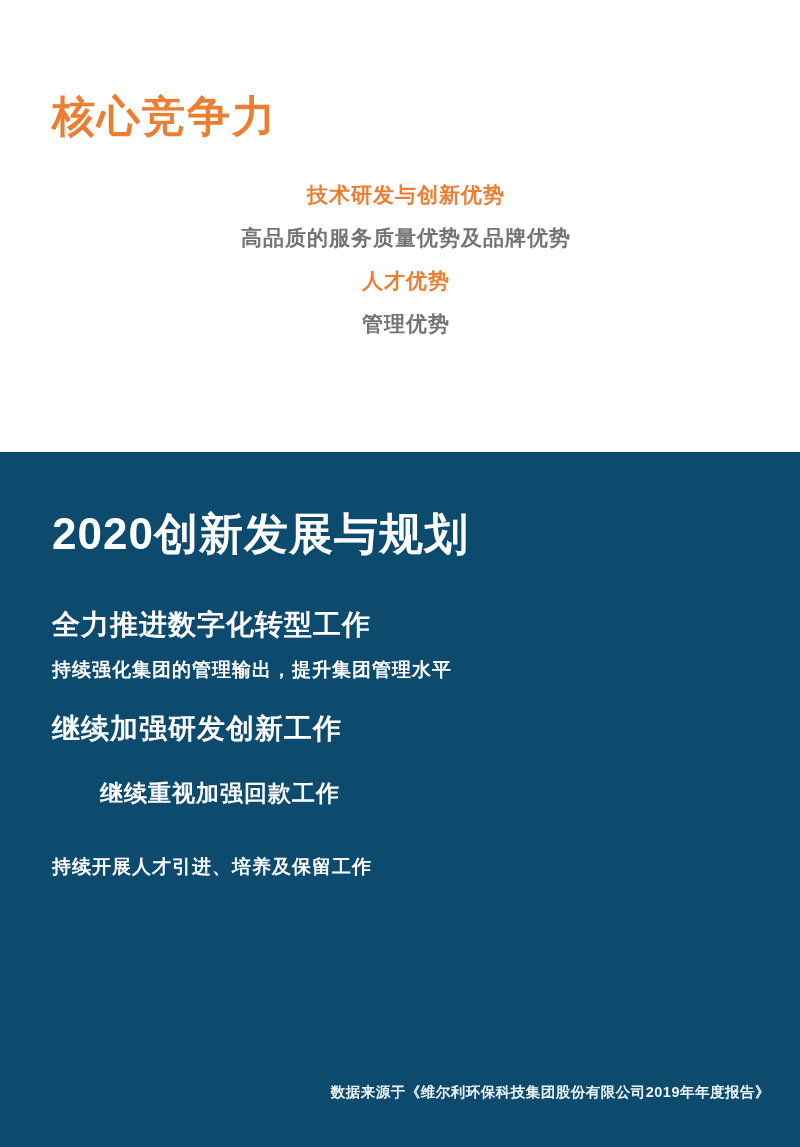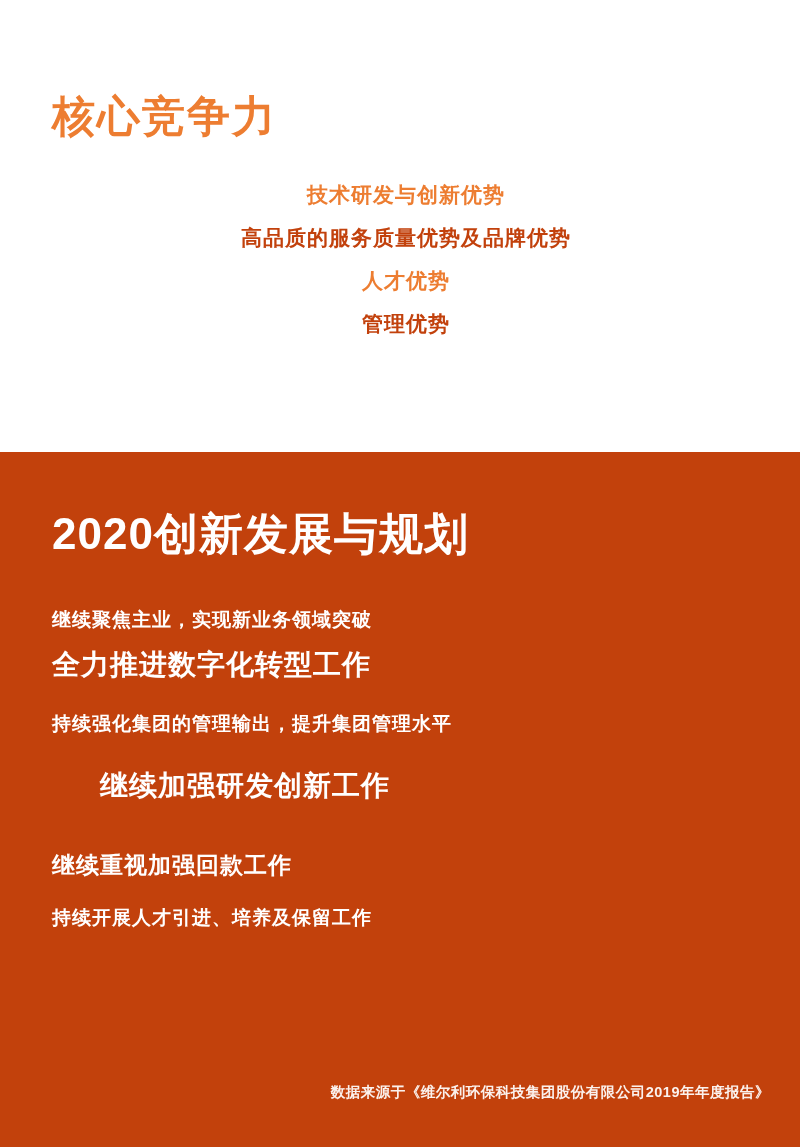--- a/index.html
+++ b/index.html
@@ -36,26 +36,26 @@
   }
   .top-list li {
     font-size: 21px;
     line-height: 26px;
     font-weight: bold;
     margin-bottom: 17px;
     letter-spacing: 1px;
     text-align: center;
   }
   .accent { color: #ED7D31; }
-  .dark   { color: #c2410c; }
+  .dark   { color: #737373; }
 
   
   .bottom-section {
     position: relative;
-    background: #c2410c;
+    background: #0c4a6e;
     height: 695px;
     padding: 54px 40px 0 52px;
     color: #FFFFFF;
   }
   .bottom-title {
     color: #FFFFFF;
     font-size: 44px;
     line-height: 55px;
     font-weight: bold;
     letter-spacing: 1px;
@@ -100,21 +100,20 @@
       <li class="accent">技术研发与创新优势</li>
       <li class="dark">高品质的服务质量优势及品牌优势</li>
       <li class="accent">人才优势</li>
       <li class="dark">管理优势</li>
     </ul>
   </section>
 
   <section class="bottom-section">
     <h1 class="bottom-title">2020创新发展与规划</h1>
     <ul class="bottom-list">
-      <li class="small">继续聚焦主业，实现新业务领域突破</li>
       <li class="large">全力推进数字化转型工作</li>
       <li class="small">持续强化集团的管理输出，提升集团管理水平</li>
       <li class="large">继续加强研发创新工作</li>
       <li class="medium">继续重视加强回款工作</li>
       <li class="small">持续开展人才引进、培养及保留工作</li>
     </ul>
     <div class="source-note">数据来源于《维尔利环保科技集团股份有限公司2019年年度报告》</div>
   </section>
 
 </div>

